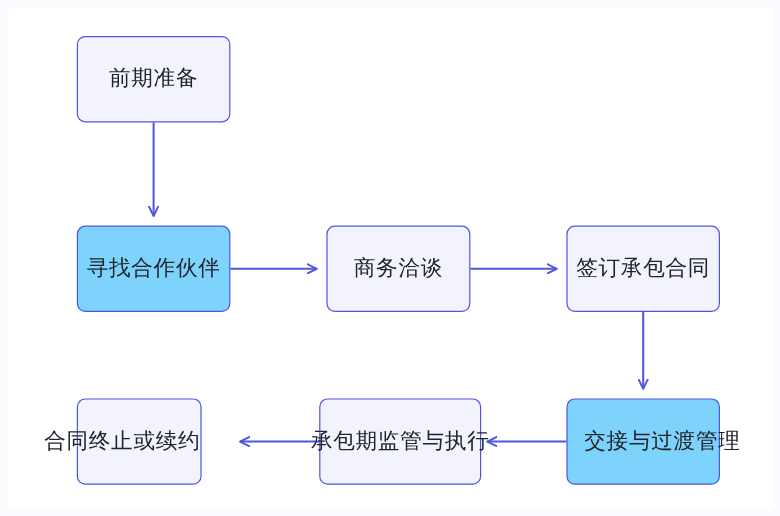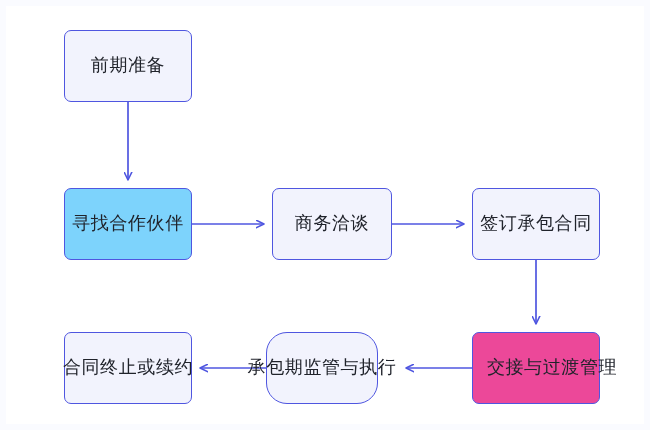--- a/index.html
+++ b/index.html
@@ -120,26 +120,26 @@
     </div>
 
     <div class="node" style="left: 472px; top: 188px; width: 128px; height: 72px; background: rgb(242, 243, 253); border-color: rgb(79, 86, 224);">
       <span class="node-label" style="color: rgb(32, 35, 43);">签订承包合同</span>
     </div>
 
     <div class="node" style="left: 272px; top: 188px; width: 120px; height: 72px; background: rgb(242, 243, 253); border-color: rgb(79, 86, 224);">
       <span class="node-label" style="color: rgb(32, 35, 43);">商务洽谈</span>
     </div>
 
-    <div class="node" style="left: 472px; top: 332px; width: 128px; height: 72px; background: #ec4899; border-color: rgb(79, 86, 224); padding-left: 32px;">
+    <div class="node" style="left: 472px; top: 332px; width: 128px; height: 72px; background: #7dd3fc; border-color: rgb(79, 86, 224); padding-left: 32px;">
       <span class="node-label" style="color: rgb(32, 35, 43);">交接与过渡管理</span>
     </div>
 
-    <div class="node" style="left: 266px; top: 332px; width: 112px; height: 72px; background: rgb(242, 243, 253); border-color: rgb(79, 86, 224); border-radius: 21px;">
+    <div class="node" style="left: 266px; top: 332px; width: 135px; height: 72px; background: rgb(242, 243, 253); border-color: rgb(79, 86, 224);">
       <span class="node-label" style="color: rgb(32, 35, 43);">承包期监管与执行</span>
     </div>
 
-    <div class="node" style="left: 64px; top: 332px; width: 128px; height: 72px; background: rgb(242, 243, 253); border-color: rgb(79, 86, 224);">
+    <div class="node" style="left: 64px; top: 332px; width: 104px; height: 72px; background: rgb(242, 243, 253); border-color: rgb(79, 86, 224); justify-content: flex-end;">
       <span class="node-label" style="color: rgb(32, 35, 43);">合同终止或续约</span>
     </div>
 
   </div>
 </div>
 
 </body></html>

